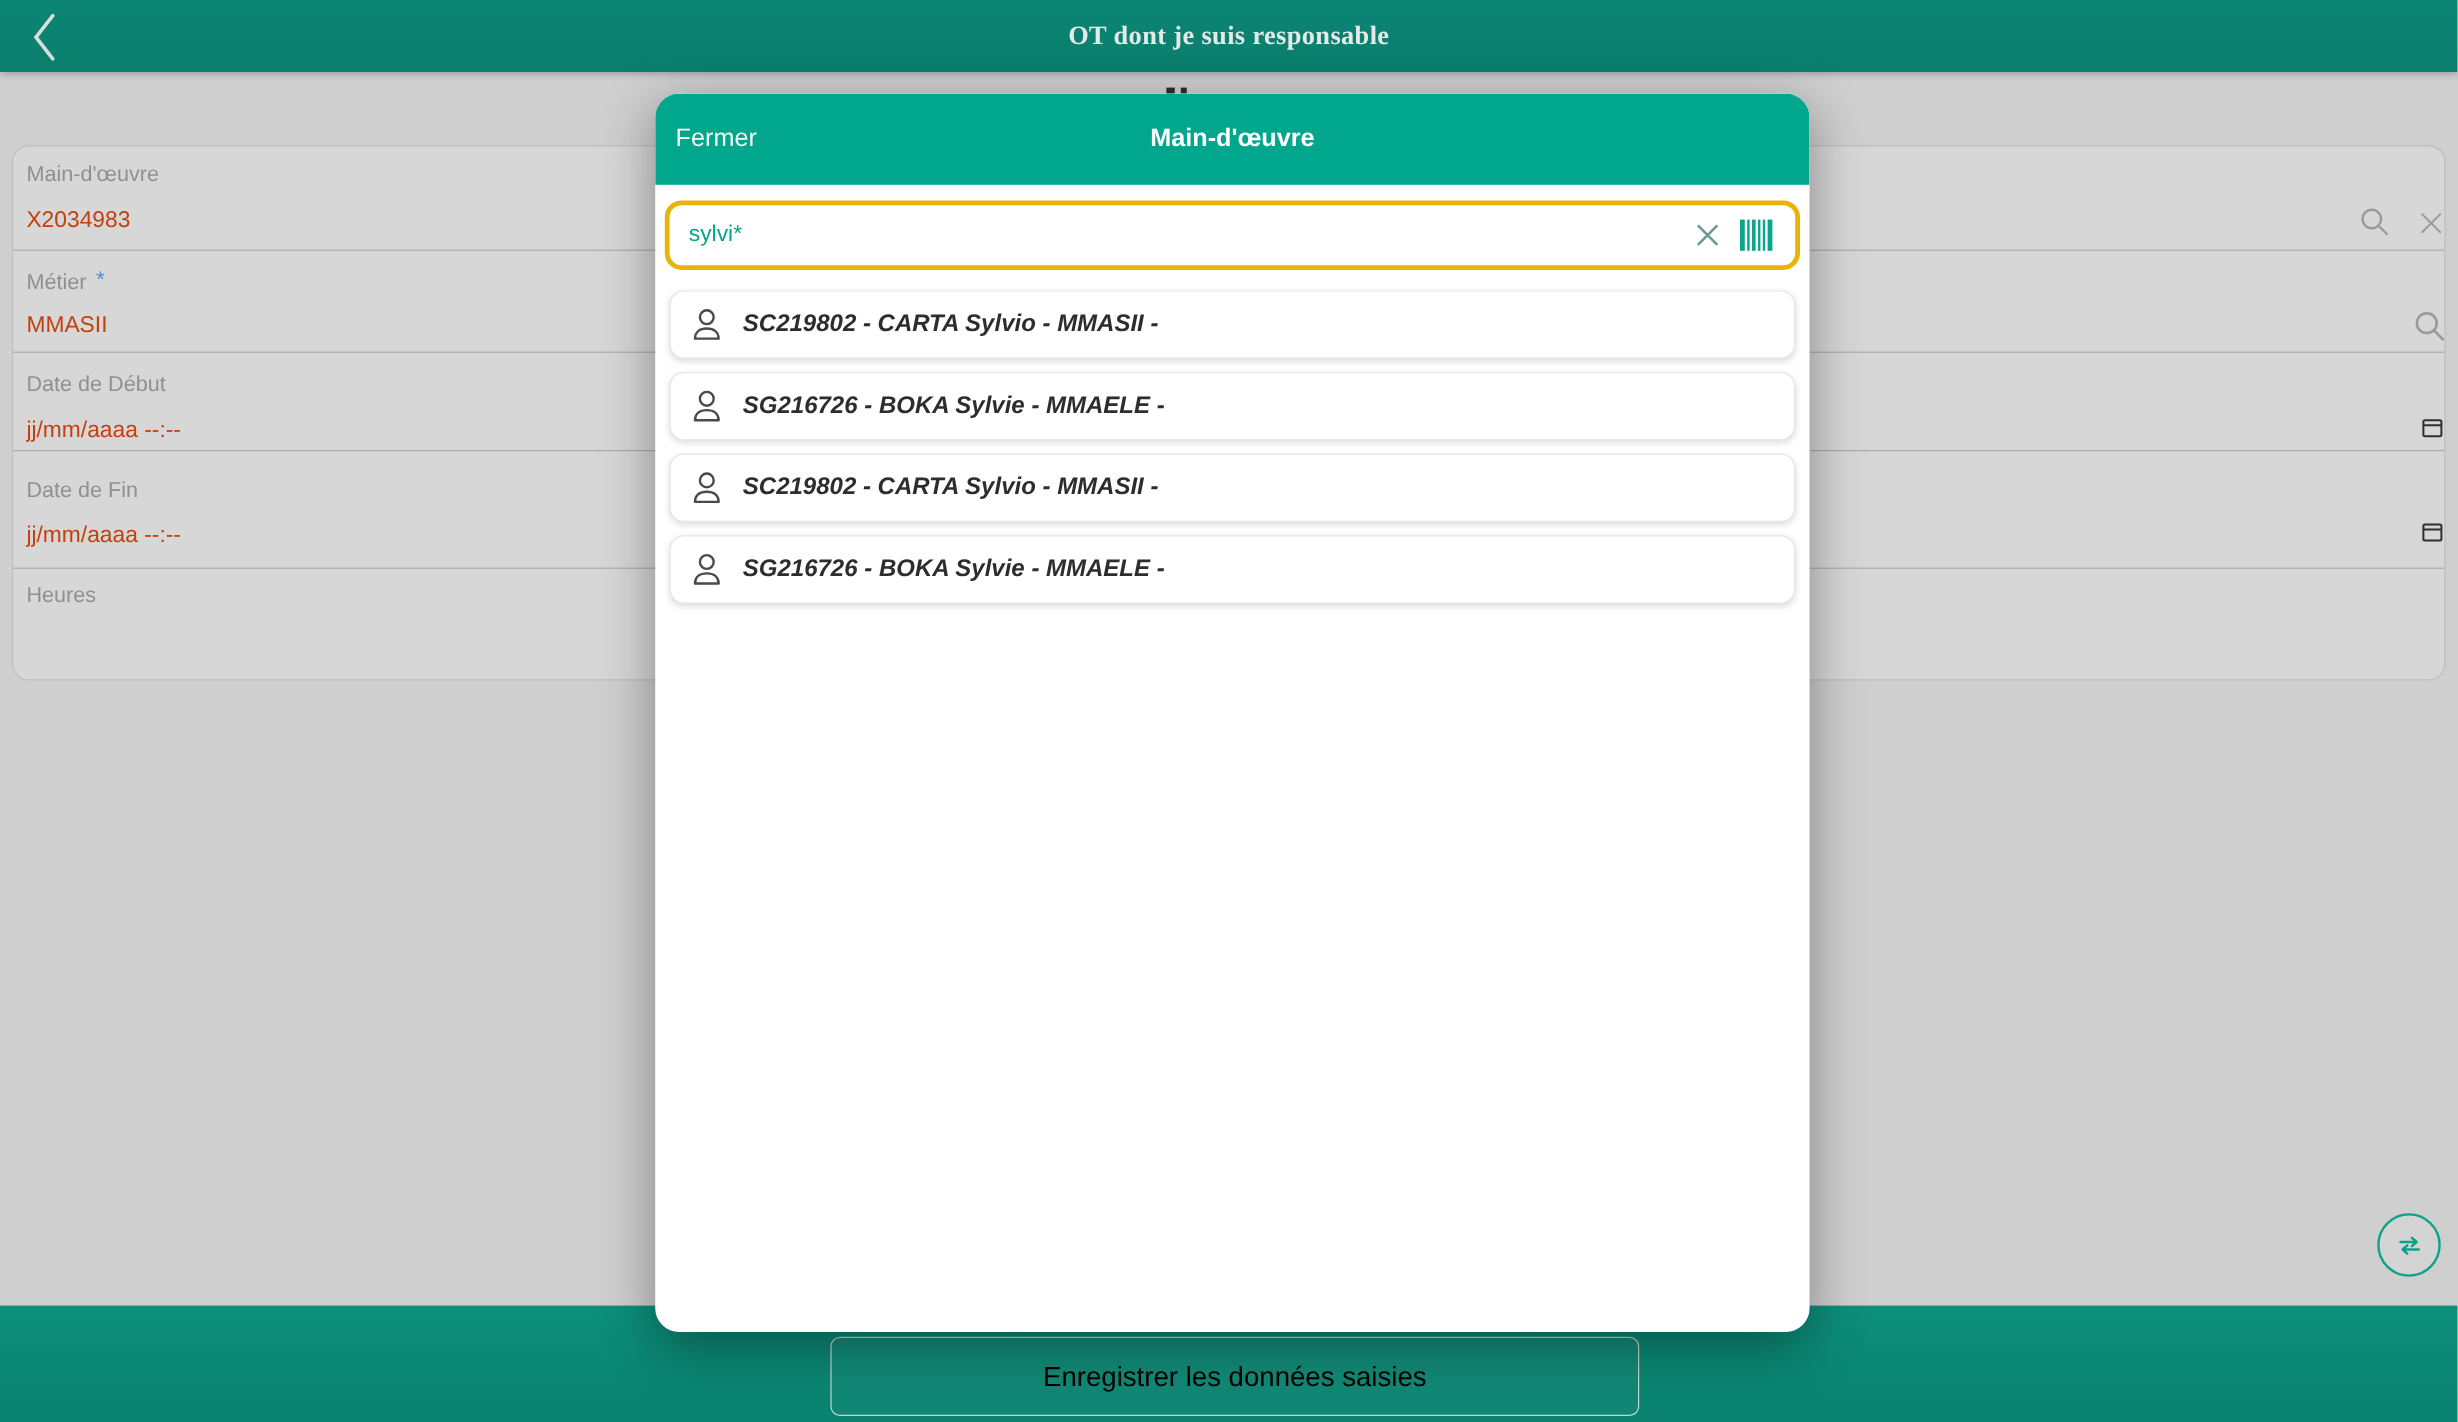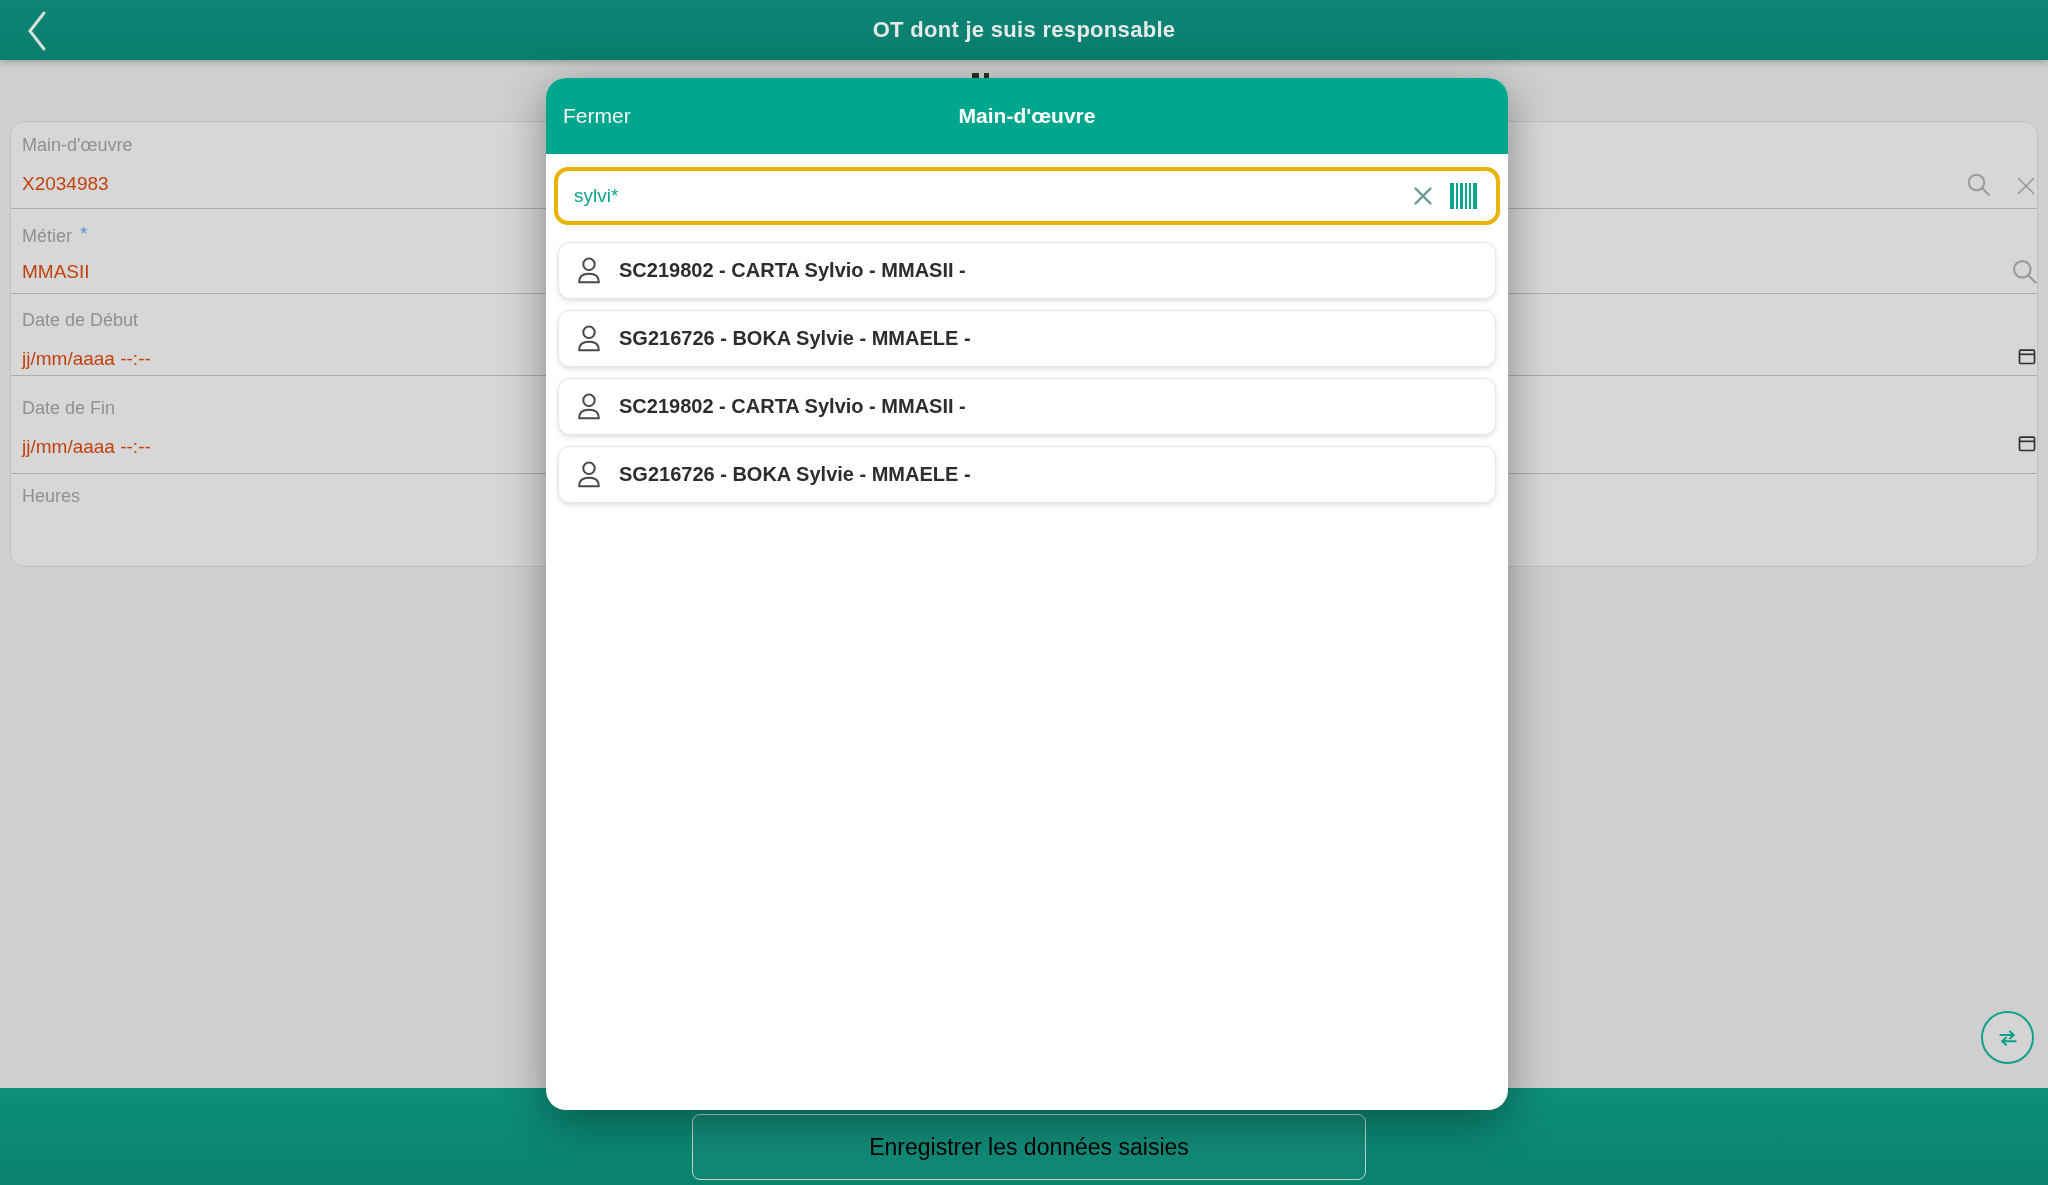--- a/index.html
+++ b/index.html
@@ -6,21 +6,21 @@
   html,body { width:2048px; height:1185px; }
   body { font-family:"Liberation Sans", sans-serif; position:relative; background:#CFCFCF; overflow:hidden; }
 
   
   .topbar{
     position:absolute; left:0; top:0; width:2048px; height:60px;
     background:linear-gradient(180deg,#0C8575 0%,#0A7E6D 100%);
     box-shadow:0 2px 6px rgba(0,0,0,.25);
     display:flex; align-items:center; justify-content:center; z-index:3;
   }
-  .topbar-title{ color:#E4EAE8; font-size:22px; font-weight:bold; letter-spacing:.3px; }
+  .topbar-title{ color:#E4EAE8; font-size:22px; font-weight:bold; letter-spacing:.3px;font-family:Liberation Serif, serif; }
   .back-btn{ position:absolute; left:16px; top:8px; width:40px; height:46px;
     display:flex; align-items:center; justify-content:center; cursor:pointer; }
 
   
   .form-card{
     position:absolute; left:10px; top:121px; width:2028px; height:446px;
     background:#D7D7D7; border:1px solid #BEBEBE; border-radius:14px; z-index:1;
   }
   .divider{ position:absolute; left:0; width:100%; height:1px; background:#ACACAC; }
   .f-label{ position:absolute; left:11px; font-size:18px; color:#909090; }
@@ -79,21 +79,21 @@
     display:flex; align-items:center; gap:2px; }
   .barcode i{ display:block; background:#0AA58B; height:26px; }
 
   .result-item{
     position:absolute; left:12px; width:938px; height:57px;
     background:#FFFFFF; border:1px solid #E6E6E6; border-radius:12px;
     box-shadow:0 2px 5px rgba(0,0,0,.13);
     display:flex; align-items:center; cursor:pointer;
   }
   .result-item .picon{ margin-left:14px; flex:0 0 auto; display:flex; }
-  .result-item .rtext{ margin-left:14px; font-size:20px; font-weight:bold; color:#2D2D2D; white-space:nowrap; }
+  .result-item .rtext{ margin-left:14px; font-size:20px; font-weight:bold; color:#2D2D2D; white-space:nowrap;font-style:italic; }
 </style>
 </head>
 <body>
 
 <div class="topbar">
   <div class="back-btn">
     <svg width="26" height="44" viewBox="0 0 26 44">
       <path d="M21 4 L7 22 L21 40" fill="none" stroke="#D8DEDC" stroke-width="3" stroke-linecap="round"></path>
     </svg>
   </div>

